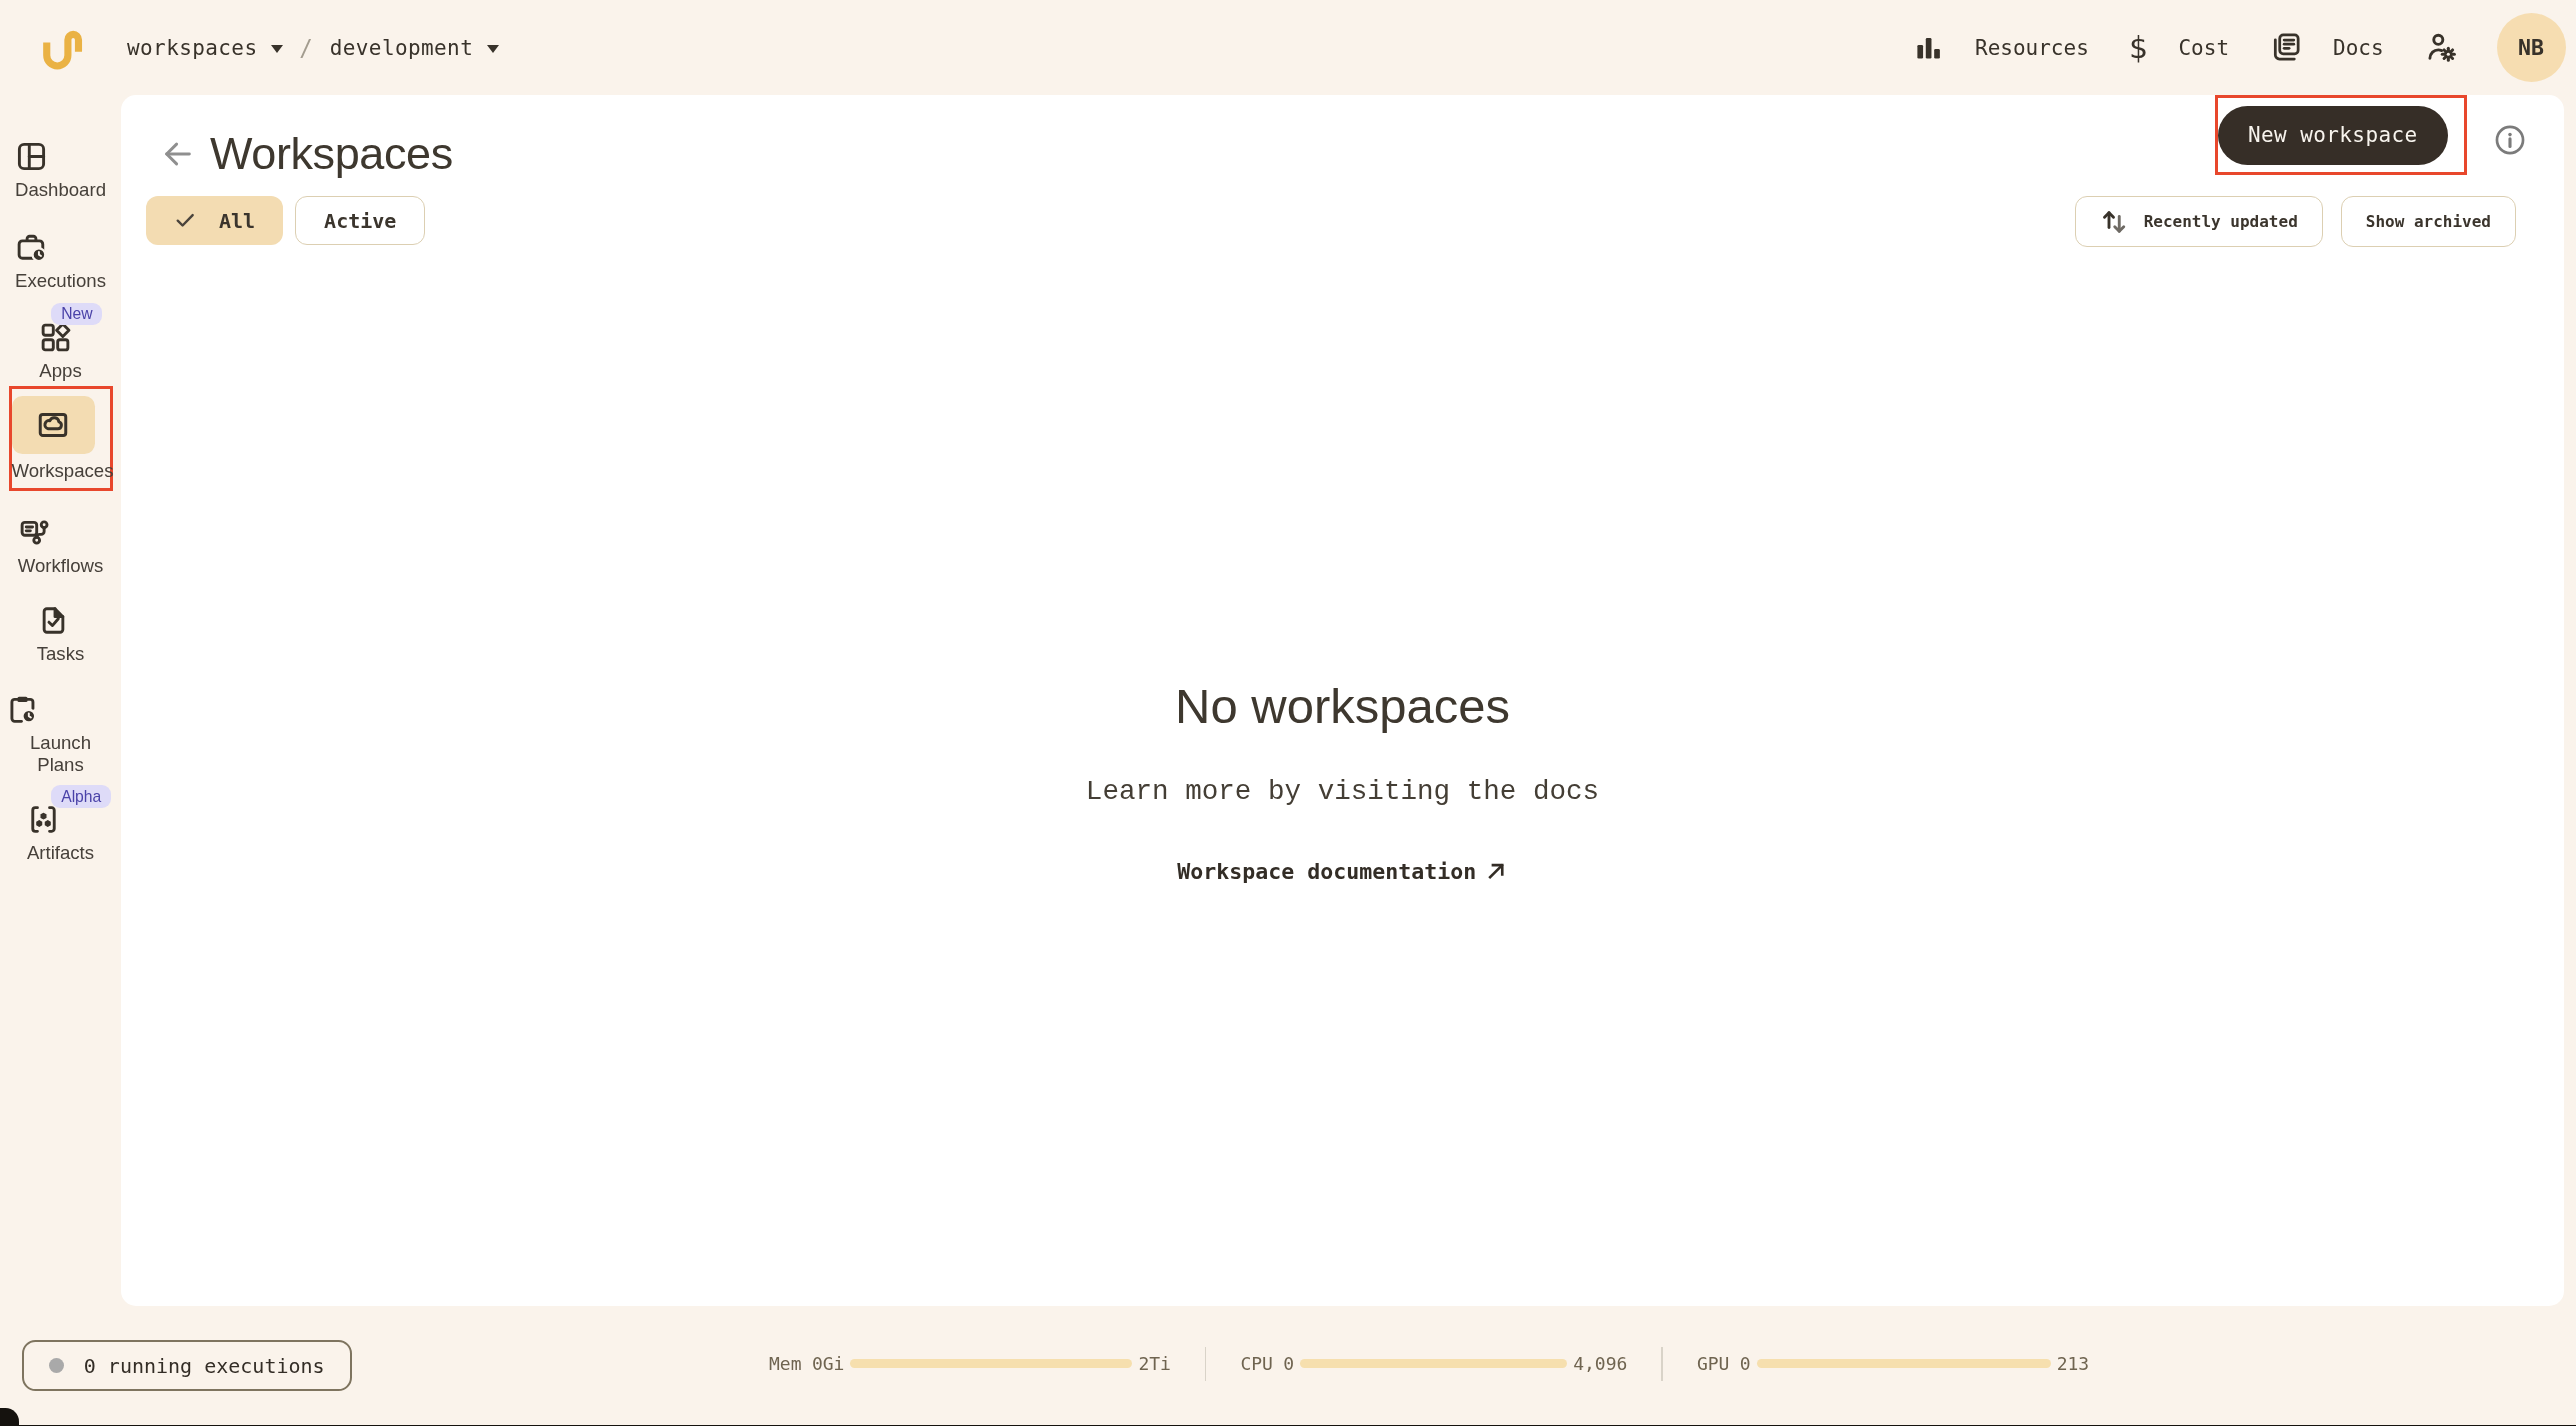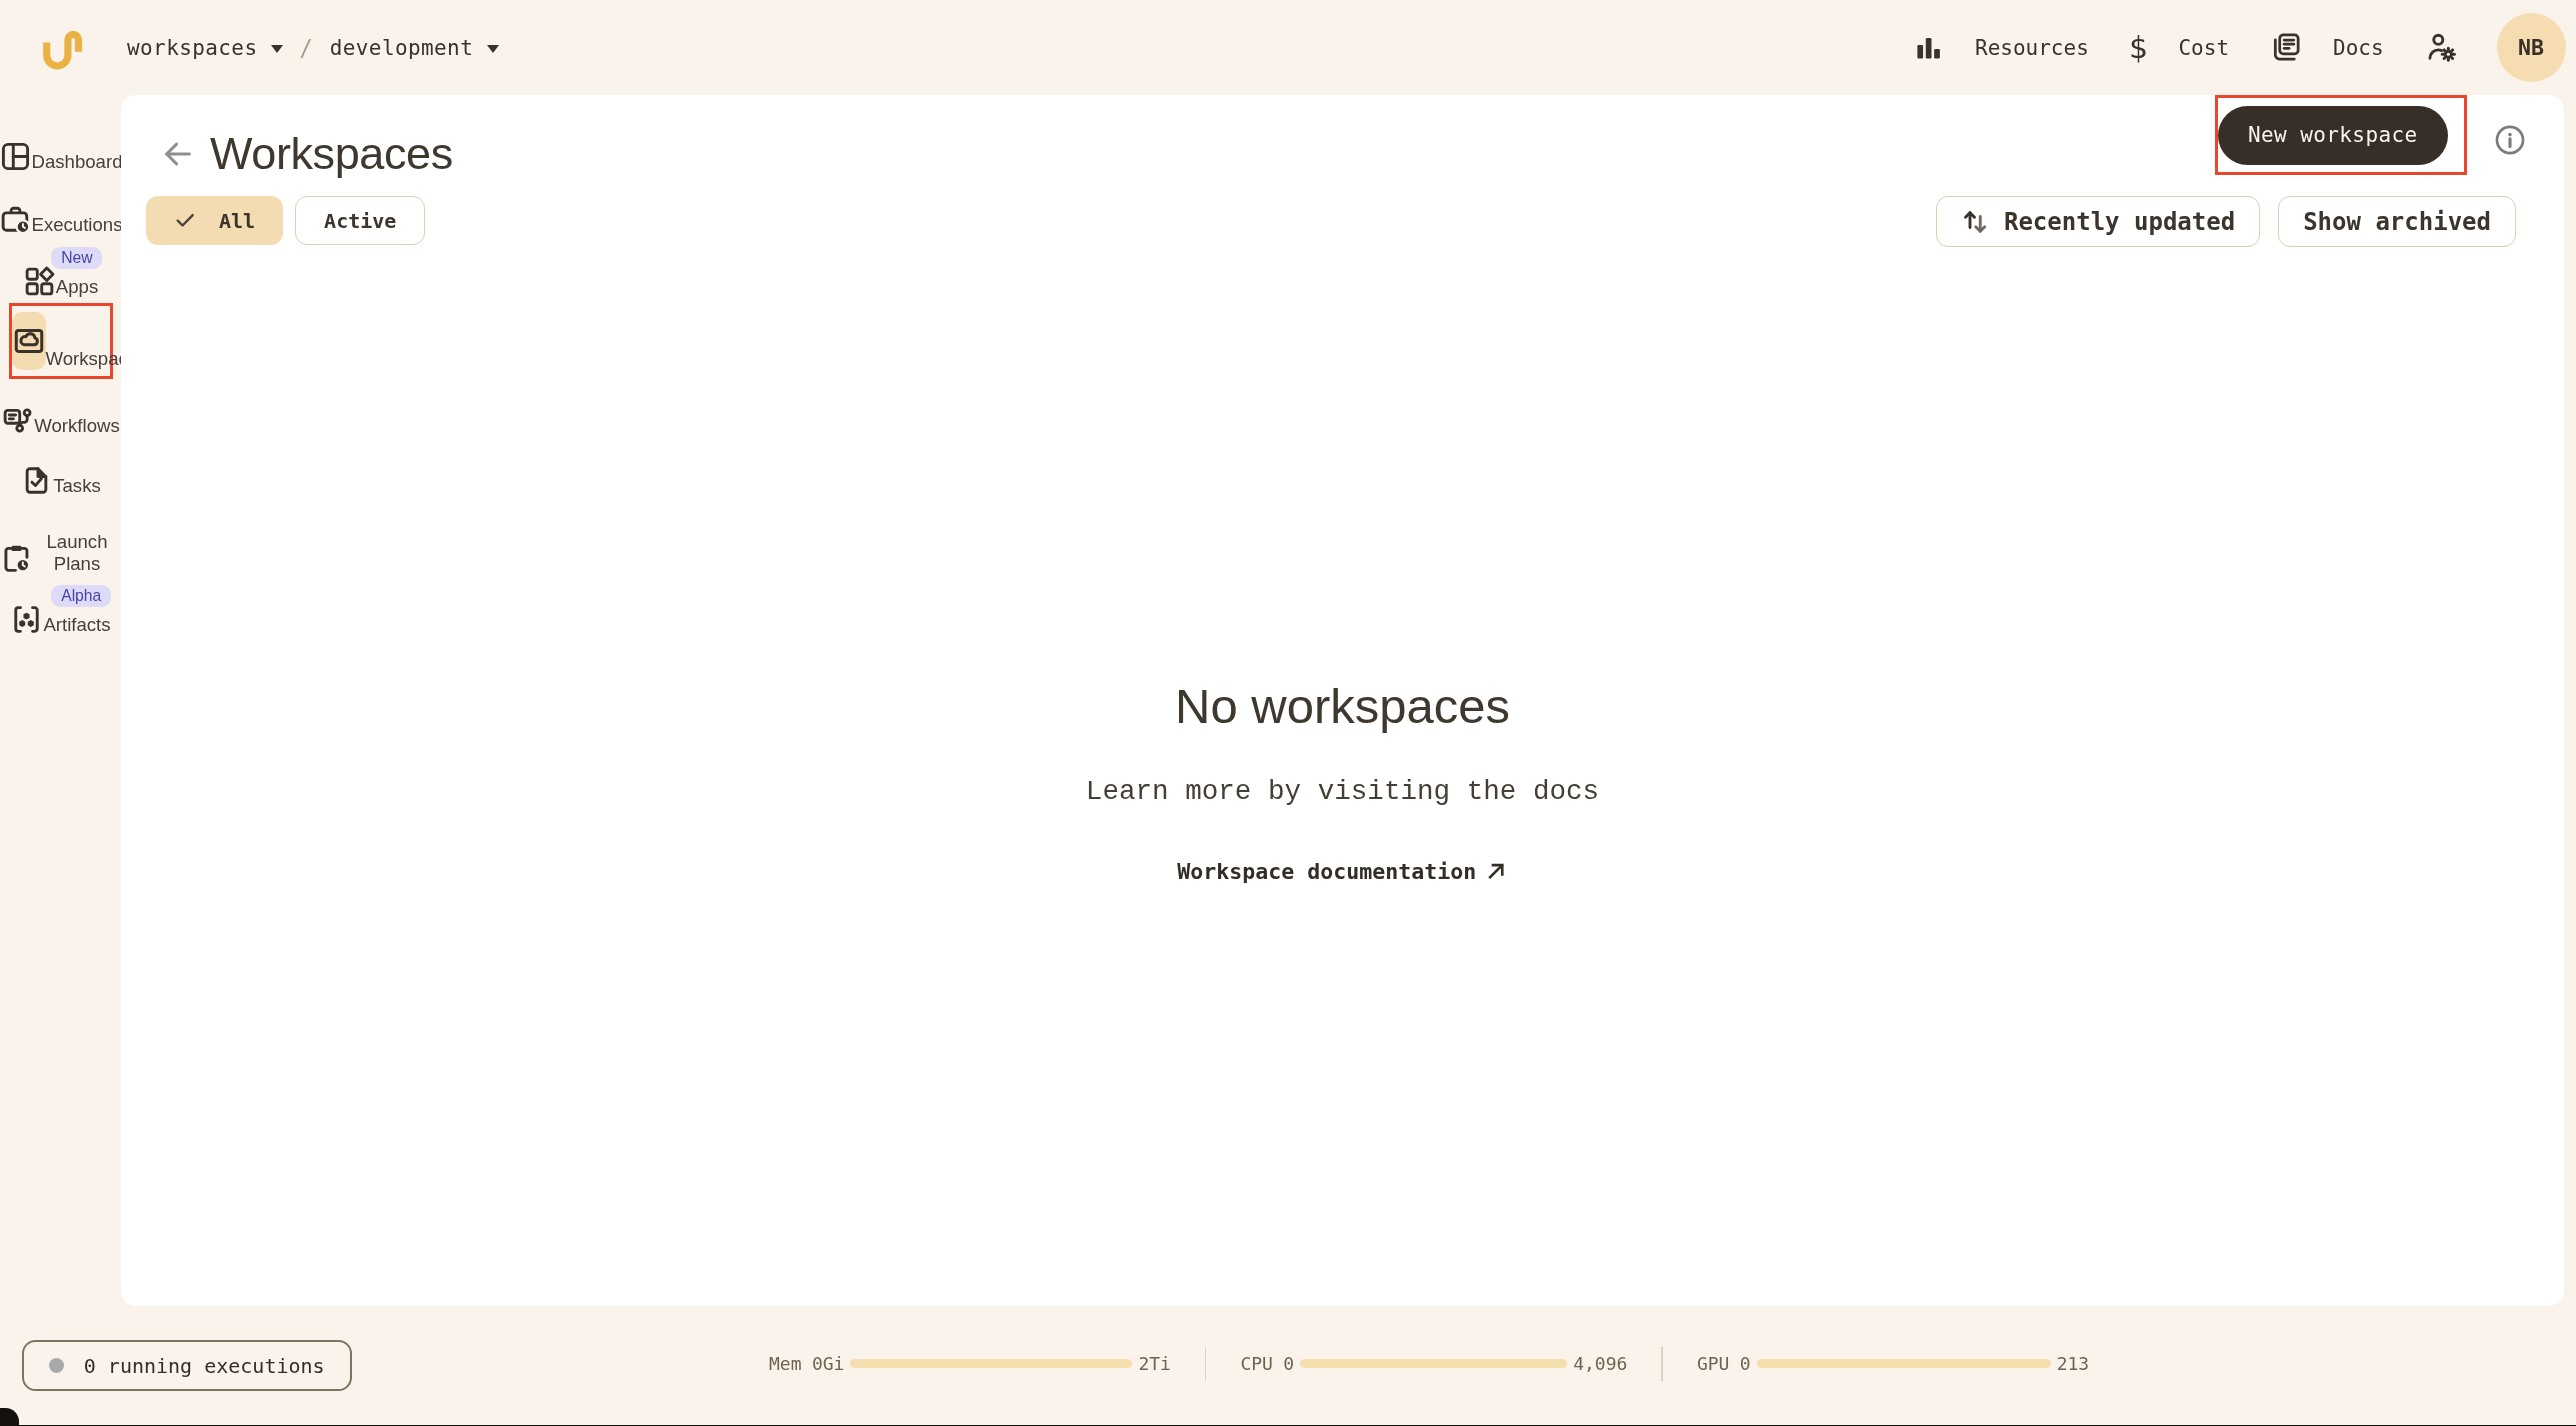--- a/index.html
+++ b/index.html
@@ -28,41 +28,41 @@
   .crumb{display:flex;align-items:center;gap:13.4px;cursor:pointer;color:var(--ink);}
   .caret{width:0;height:0;border-left:6.7px solid transparent;border-right:6.7px solid transparent;border-top:8.2px solid var(--ink);margin-top:3px;}
   .crumb-sep{color:#a39c8f;font-size:22.4px;margin:0 7.5px;}
   .topnav{margin-left:auto;display:flex;align-items:center;gap:40px;font-size:21px;}
   .nav-item{display:flex;align-items:center;gap:31px;cursor:pointer;}
   .dollar{font-size:31px;font-weight:500;line-height:1;}
   .avatar{width:69px;height:69px;border-radius:50%;background:#f6ddb1;display:flex;align-items:center;justify-content:center;font-size:21.6px;font-weight:700;cursor:pointer;}
 
   
   .sidebar{position:absolute;top:95px;left:0;width:121px;display:flex;flex-direction:column;align-items:center;}
-  .side-item{display:flex;flex-direction:row;align-items:flex-end;position:relative;cursor:pointer;}
+  .side-item{display:flex;flex-direction:column;align-items:flex-start;position:relative;cursor:pointer;}
   .side-item .sicon{height:33px;display:flex;align-items:center;}
   .side-label{font-family:var(--sans);font-size:18.6px;color:var(--ink-soft);margin-top:6px;text-align:center;line-height:1.18;max-width:110px;}
   .badge{position:absolute;top:-18px;left:calc(50% - 9px);background:var(--badge-bg);color:var(--badge-fg);font-family:var(--sans);font-size:15.7px;padding:2.2px 9.7px;border-radius:9px;white-space:nowrap;z-index:2;}
   .side-item.active{border:3.7px solid var(--red);width:104px;padding:6.7px 0 6px;}
   .tile{width:83px;height:58px;background:var(--tan);border-radius:10.4px;display:flex;align-items:center;justify-content:center;}
 
   
   .card{position:absolute;left:121px;top:95px;right:12px;bottom:121px;background:#ffffff;border-radius:15px;}
   .card-header{display:flex;align-items:center;padding:33px 0 0 40px;gap:15px;}
   .page-title{font-family:var(--sans);font-size:45px;color:#3e382f;font-weight:500;letter-spacing:-0.4px;}
   .back-btn{display:flex;align-items:center;cursor:pointer;}
   .nw-annotation{position:absolute;top:0;right:97px;width:252px;height:80px;border:3.7px solid var(--red);display:flex;align-items:center;}
   .nw-btn{background:var(--btn-dark);color:#f8f4ee;border:none;border-radius:33px;height:59px;padding:0 30px;font-family:var(--mono);font-size:21px;letter-spacing:0.4px;display:flex;align-items:center;cursor:pointer;}
   .info-btn{position:absolute;top:28px;right:37px;cursor:pointer;display:flex;}
   .filter-left{position:absolute;top:101px;left:24.6px;display:flex;gap:12px;}
   .chip{height:49px;border-radius:12px;display:flex;align-items:center;gap:12px;padding:0 28px;font-size:20px;font-weight:700;color:#3b352d;cursor:pointer;font-family:var(--mono);}
   .chip.selected{background:var(--tan);gap:23px;}
   .chip.outline{background:#fff;border:1.5px solid var(--tan-border);}
   .filter-right{position:absolute;top:101px;right:48px;display:flex;gap:18px;}
-  .fbtn{height:51px;border-radius:12px;border:1.5px solid var(--tan-border);background:#fff;display:flex;align-items:center;gap:13.4px;padding:0 24px;font-size:24px;font-weight:600;color:#3b352d;cursor:pointer;font-family:var(--mono);}
+  .fbtn{height:51px;border-radius:12px;border:1.5px solid var(--tan-border);background:#fff;display:flex;align-items:center;gap:13.4px;padding:0 24px;font-size:16px;font-weight:600;color:#3b352d;cursor:pointer;font-family:var(--mono);}
   .empty{position:absolute;top:583px;left:0;right:0;display:flex;flex-direction:column;align-items:center;font-family:var(--sans);}
   .empty-title{font-size:49px;color:#3e382f;font-weight:500;}
   .empty-sub{font-size:27.6px;color:#443e35;margin-top:42px;font-family:Liberation Mono, monospace;}
   .doc-link{font-family:var(--mono);font-size:21.6px;font-weight:700;margin-top:52px;display:flex;align-items:center;gap:9px;cursor:pointer;color:#332d26;}
 
   
   .bottombar{position:absolute;left:0;right:0;bottom:0;height:121px;margin-top:32px;}
   .exec-pill{position:absolute;left:22.4px;top:34px;height:51px;border:2.2px solid #7e745f;border-radius:13.4px;display:flex;align-items:center;gap:19.4px;padding:0 25px;font-size:20px;color:#332d26;background:transparent;cursor:pointer;font-family:var(--mono);}
   .dot{width:15px;height:15px;border-radius:50%;background:#a9a9a9;}
   .meters{position:absolute;left:769px;top:0;bottom:6px;display:flex;align-items:center;gap:34px;font-size:18px;color:var(--meter-fg);}

